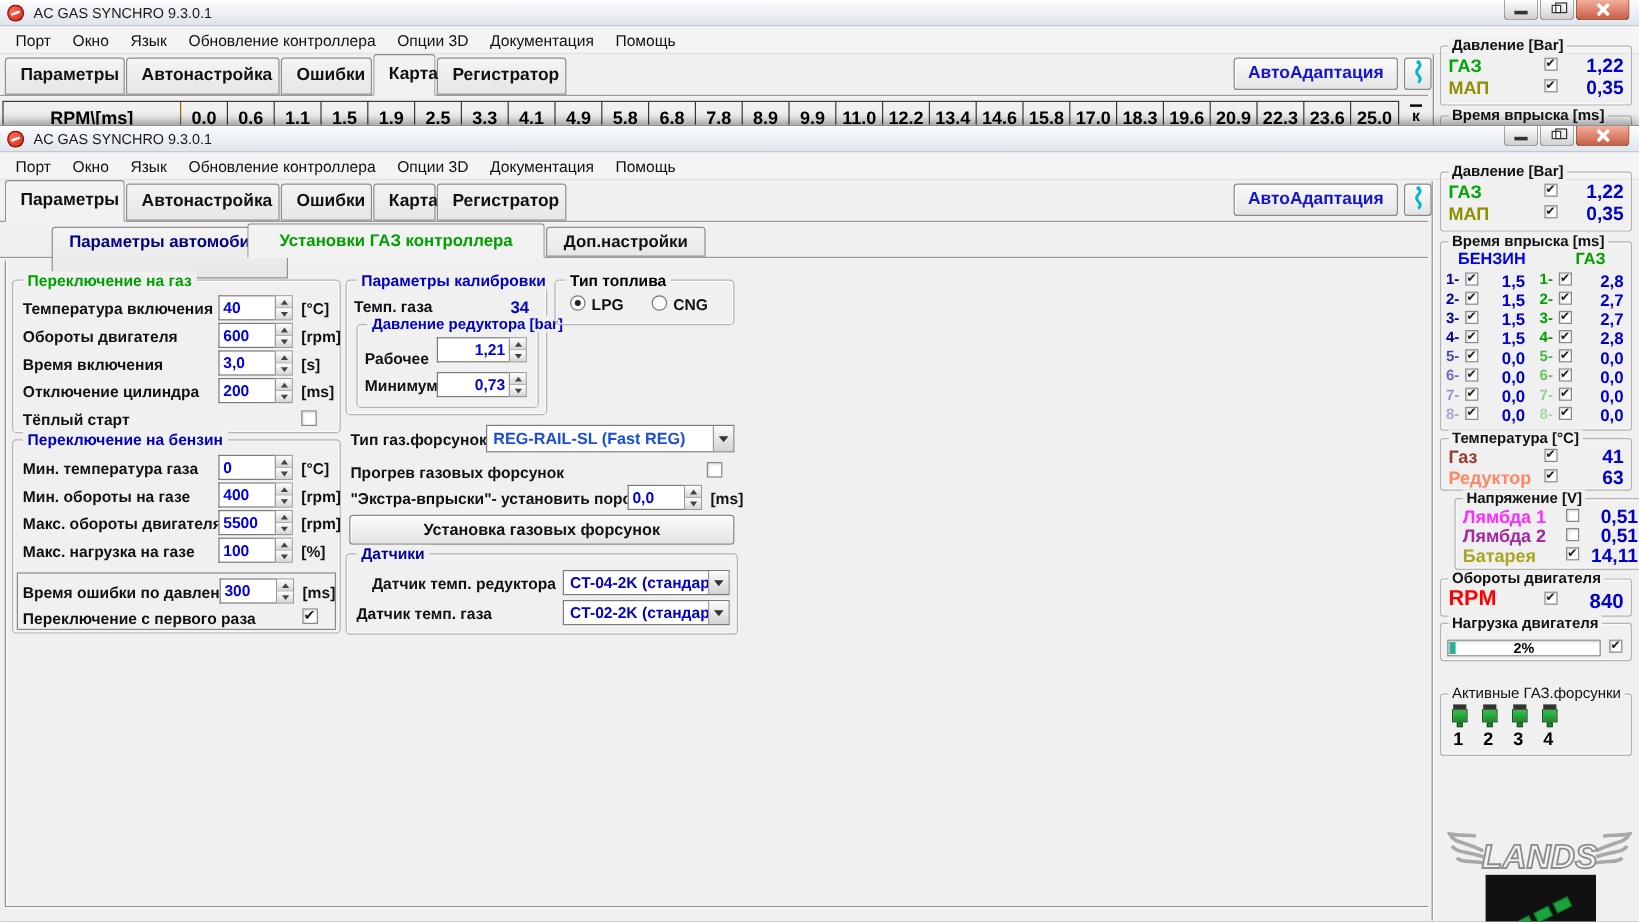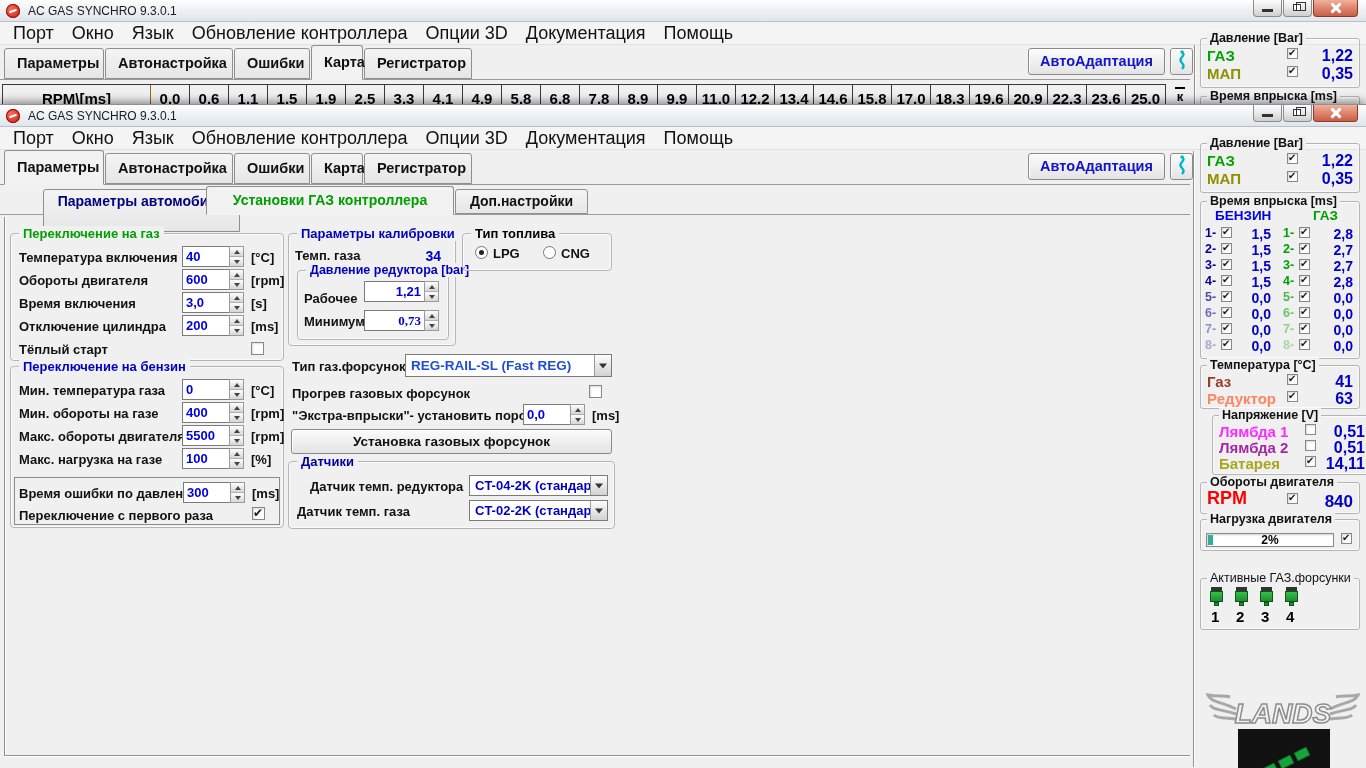--- a/index.html
+++ b/index.html
@@ -14,21 +14,21 @@
 .wbtns{position:absolute;right:8px;top:0;display:flex;}
 .wb{width:29px;height:17px;border:1px solid #8c8c8c;border-top:none;border-radius:0 0 4px 4px;background:linear-gradient(#fdfdfd,#e8e8e8 50%,#cfcfcf);margin-left:1px;position:relative;}
 .wb.close{width:45px;background:linear-gradient(#f3b09c,#e08973 45%,#c75f45);border-color:#8e3a25;}
 .glyph-min{position:absolute;left:8px;bottom:4px;width:11px;height:3px;background:#333;}
 .glyph-restore{position:absolute;left:9px;top:4px;width:8px;height:7px;border:1px solid #333;background:#fff;}
 .glyph-restore::before{content:"";position:absolute;left:2px;top:-3px;width:8px;height:7px;border:1px solid #333;}
 .glyph-x{position:absolute;left:50%;top:50%;width:11px;height:11px;transform:translate(-50%,-50%);}
 .glyph-x::before,.glyph-x::after{content:"";position:absolute;left:4px;top:-1px;width:3px;height:13px;background:#fff;border-radius:1px;}
 .glyph-x::before{transform:rotate(45deg);} .glyph-x::after{transform:rotate(-45deg);}
 .menubar{position:absolute;left:0;right:0;top:22px;height:23px;background:#f4f4f4;border-bottom:1px solid #e2e2e2;padding-left:4px;display:flex;align-items:center;}
-.mitem{font-size:18px;color:#111;padding:18px 9px;}
+.mitem{font-size:13px;color:#111;padding:18px 9px;}
 .tabstrip{position:absolute;left:0;top:45px;height:35px;}
 .tabstrip .line{position:absolute;left:0;top:34px;width:1190px;height:1px;background:#9a9a9a;}
 .tab{position:absolute;top:3px;height:31px;border:1px solid #8f8f8f;border-radius:3px 3px 0 0;background:linear-gradient(#f4f4f4,#e6e6e6);font-weight:bold;font-size:14.5px;color:#111;text-align:center;line-height:29px;padding:0 12px;}
 .tab.active{top:0;height:35px;line-height:33px;background:#f2f2f2;border-bottom:1px solid #f2f2f2;z-index:2;}
 .btn{border:1px solid #8a8a8a;border-radius:3px;background:linear-gradient(#fbfbfb,#e4e4e4);box-shadow:inset 1px 1px 0 #fff;text-align:center;font-weight:bold;color:#111;cursor:default;}
 .autobtn{position:absolute;left:1028px;top:48px;width:137px;height:27px;font-size:14.5px;line-height:25px;color:#1414c8;}
 .connbtn{position:absolute;left:1170px;top:48px;width:23px;height:27px;}
 .grp{position:absolute;border:1px solid #b4b4b4;border-radius:4px;box-shadow:inset 0 0 0 1px rgba(255,255,255,.7);}
 .grp>.ttl{position:absolute;top:-8px;left:8px;background:#f0f0f0;padding:0 4px;font-size:13px;font-weight:bold;white-space:nowrap;}
 .lbl{position:absolute;font-size:13px;font-weight:bold;color:#111;white-space:nowrap;}
@@ -362,21 +362,21 @@
             <span>
               <i class="tri-up"></i>
             </span>
             <span>
               <i class="tri-dn"></i>
             </span>
           </span>
       </div>
       <span class="lbl" style="left:6px;top:43px;">Минимум</span>
       <div class="spin" style="left:66px;top:39px;">
-        <span class="val" style="width:60px;text-align:right;font-family:Liberation Serif, serif;">0,73</span>
+        <span class="val" style="width:60px;text-align:right;">0,73</span>
         <span class="btns">
             <span>
               <i class="tri-up"></i>
             </span>
             <span>
               <i class="tri-dn"></i>
             </span>
           </span>
       </div>
     </div>

